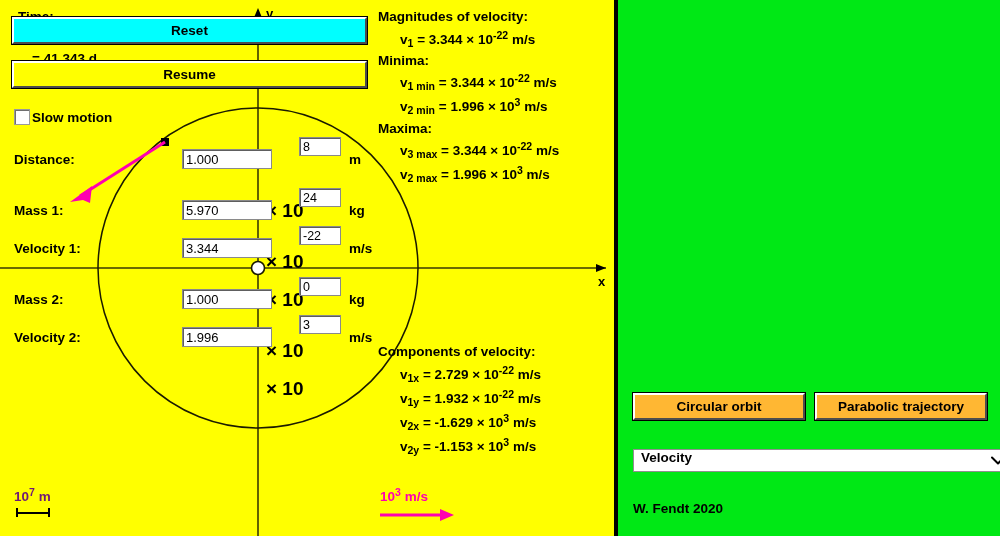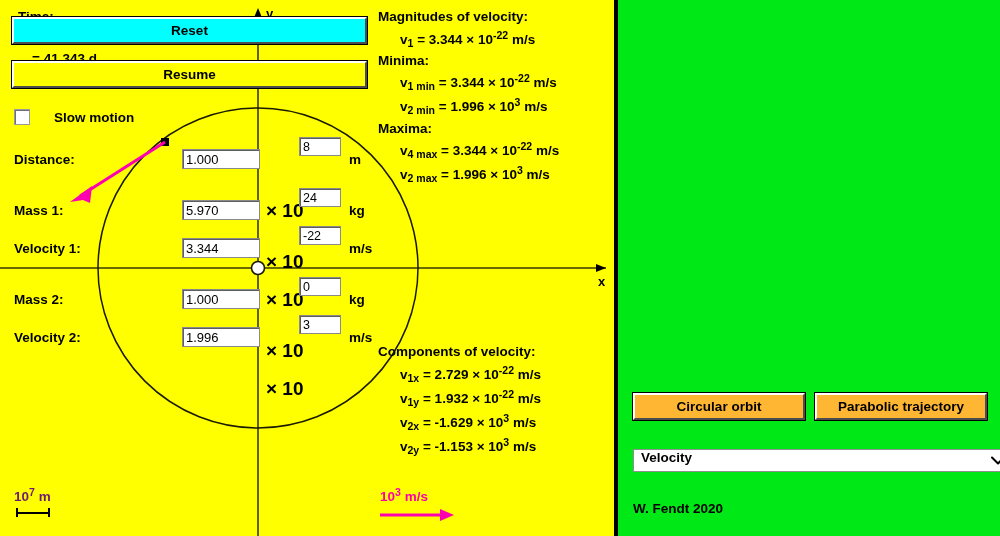--- a/index.html
+++ b/index.html
@@ -155,21 +155,21 @@
     height: 27px;
     background: #ffff00;
   }
 
   #slow-motion-row {
     position: absolute;
     left: 14px;
     top: 109px;
     display: flex;
     align-items: center;
-    gap: 24px;
+    gap: 2px;
   }
   #slow-motion-checkbox {
     width: 14px;
     height: 14px;
     background: #ffffff;
     border: 1px solid #9a9a9a;
     box-shadow: inset 1px 1px 0 #6f6f6f;
     cursor: pointer;
   }
   #slow-motion-label {
@@ -190,21 +190,21 @@
     left: 0;
     top: 3px;
     font-weight: bold;
     font-size: 13.5px;
     color: #000;
   }
   .mantissa-input {
     position: absolute;
     left: 168px;
     top: 0;
-    width: 78px;
+    width: 90px;
     height: 20px;
     box-sizing: border-box;
     background: #ffffff;
     border: 1px solid #8a8a8a;
     box-shadow: inset 1px 1px 0 #5e5e5e;
     font-family: "Liberation Sans", sans-serif;
     font-size: 13px;
     color: #000;
     padding: 0 3px;
     line-height: 18px;
@@ -340,21 +340,21 @@
 
 
       <div class="info-line">Minima:</div>
 
       <div class="info-line indent"><span class="vsym">v</span><sub>1 min</sub> <span>= 3.344 × 10</span><sup>-22</sup><span> m/s</span></div>
 
       <div class="info-line indent"><span class="vsym">v</span><sub>2 min</sub> <span>= 1.996 × 10</span><sup>3</sup><span> m/s</span></div>
 
       <div class="info-line">Maxima:</div>
 
-      <div class="info-line indent"><span class="vsym">v</span><sub>4 max</sub> <span>= 3.344 × 10</span><sup>-22</sup><span> m/s</span></div>
+      <div class="info-line indent"><span class="vsym">v</span><sub>3 max</sub> <span>= 3.344 × 10</span><sup>-22</sup><span> m/s</span></div>
 
       <div class="info-line indent"><span class="vsym">v</span><sub>2 max</sub> <span>= 1.996 × 10</span><sup>3</sup><span> m/s</span></div>
     </div>
 
     <div class="info-block" id="components-block">
       <div class="info-line">Components of velocity:</div>
 
       <div class="info-line indent"><span class="vsym">v</span><sub>1x</sub> <span>= 2.729 × 10</span><sup>-22</sup><span> m/s</span></div>
 
       <div class="info-line indent"><span class="vsym">v</span><sub>1y</sub> <span>= 1.932 × 10</span><sup>-22</sup><span> m/s</span></div>

